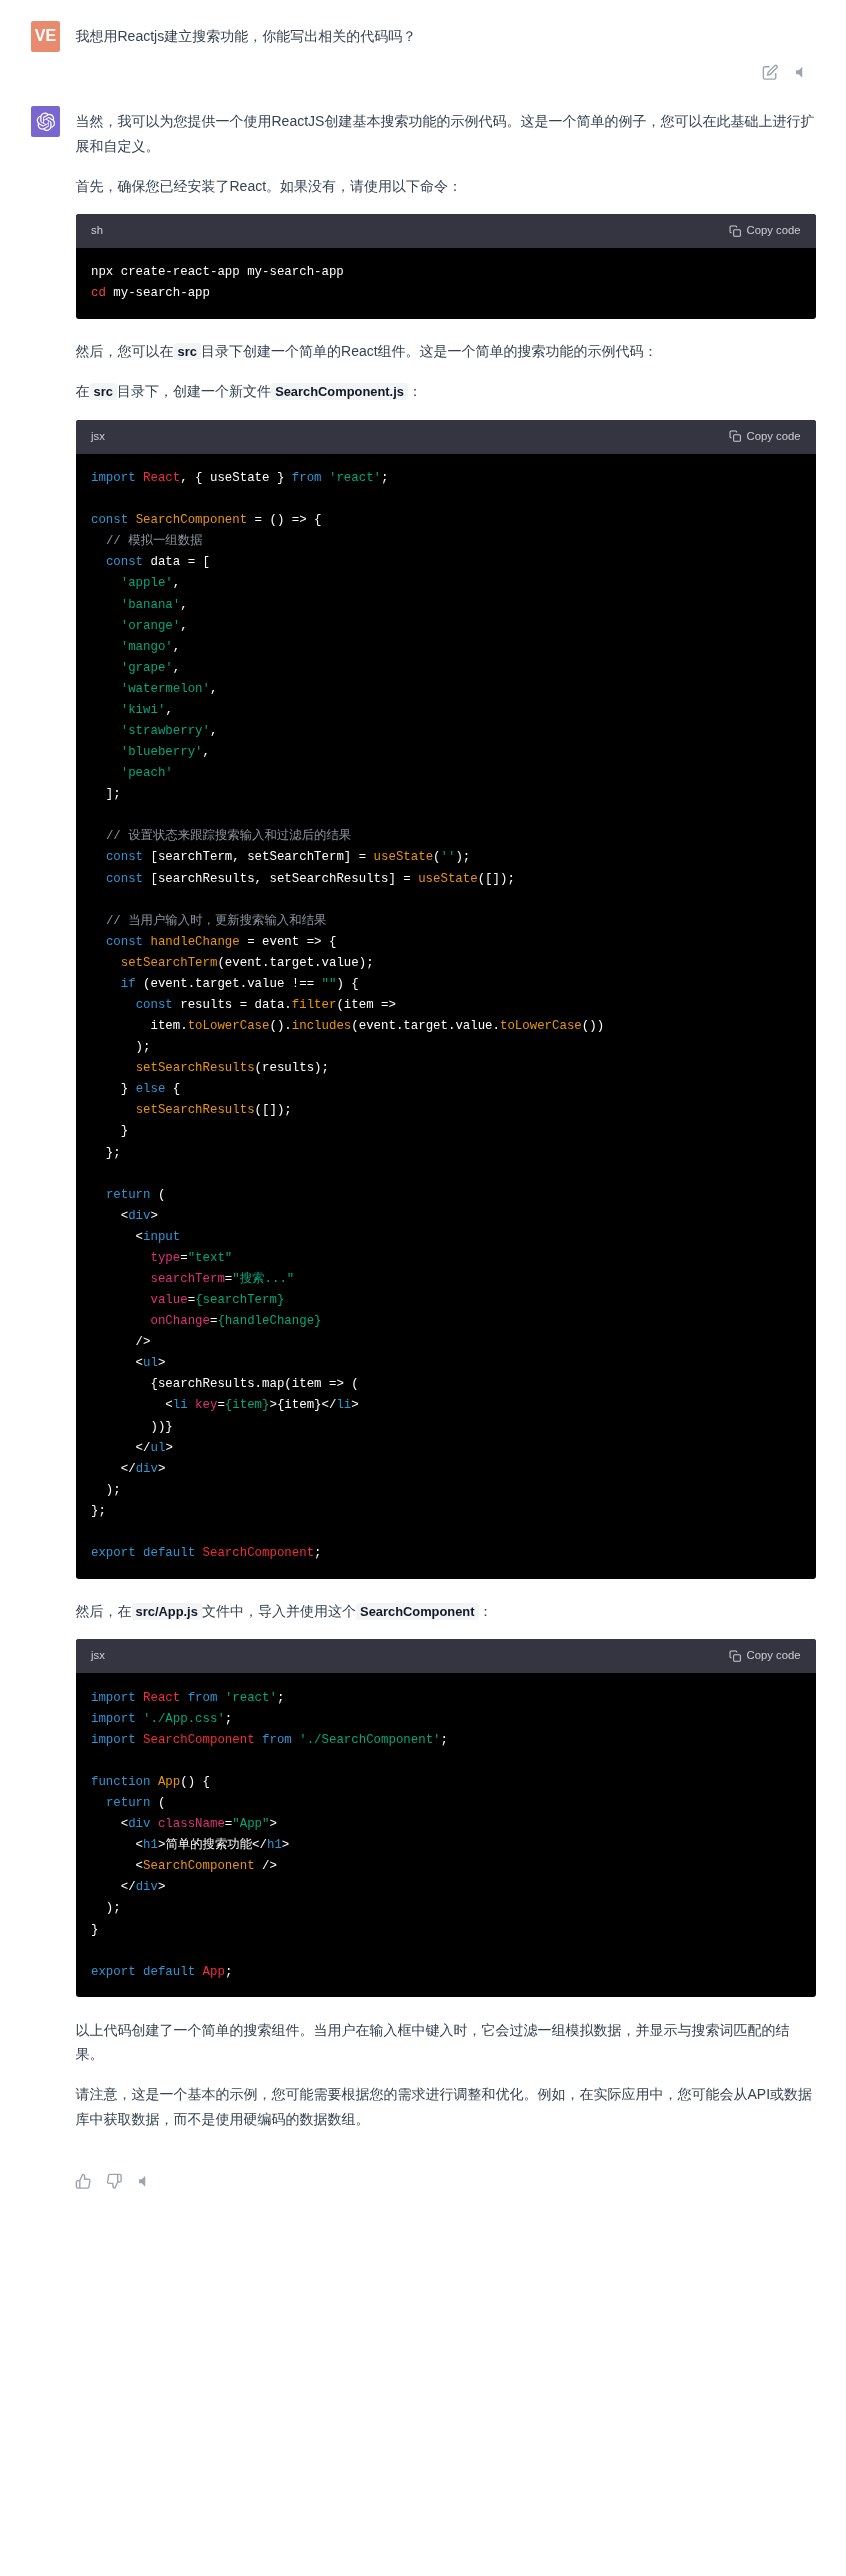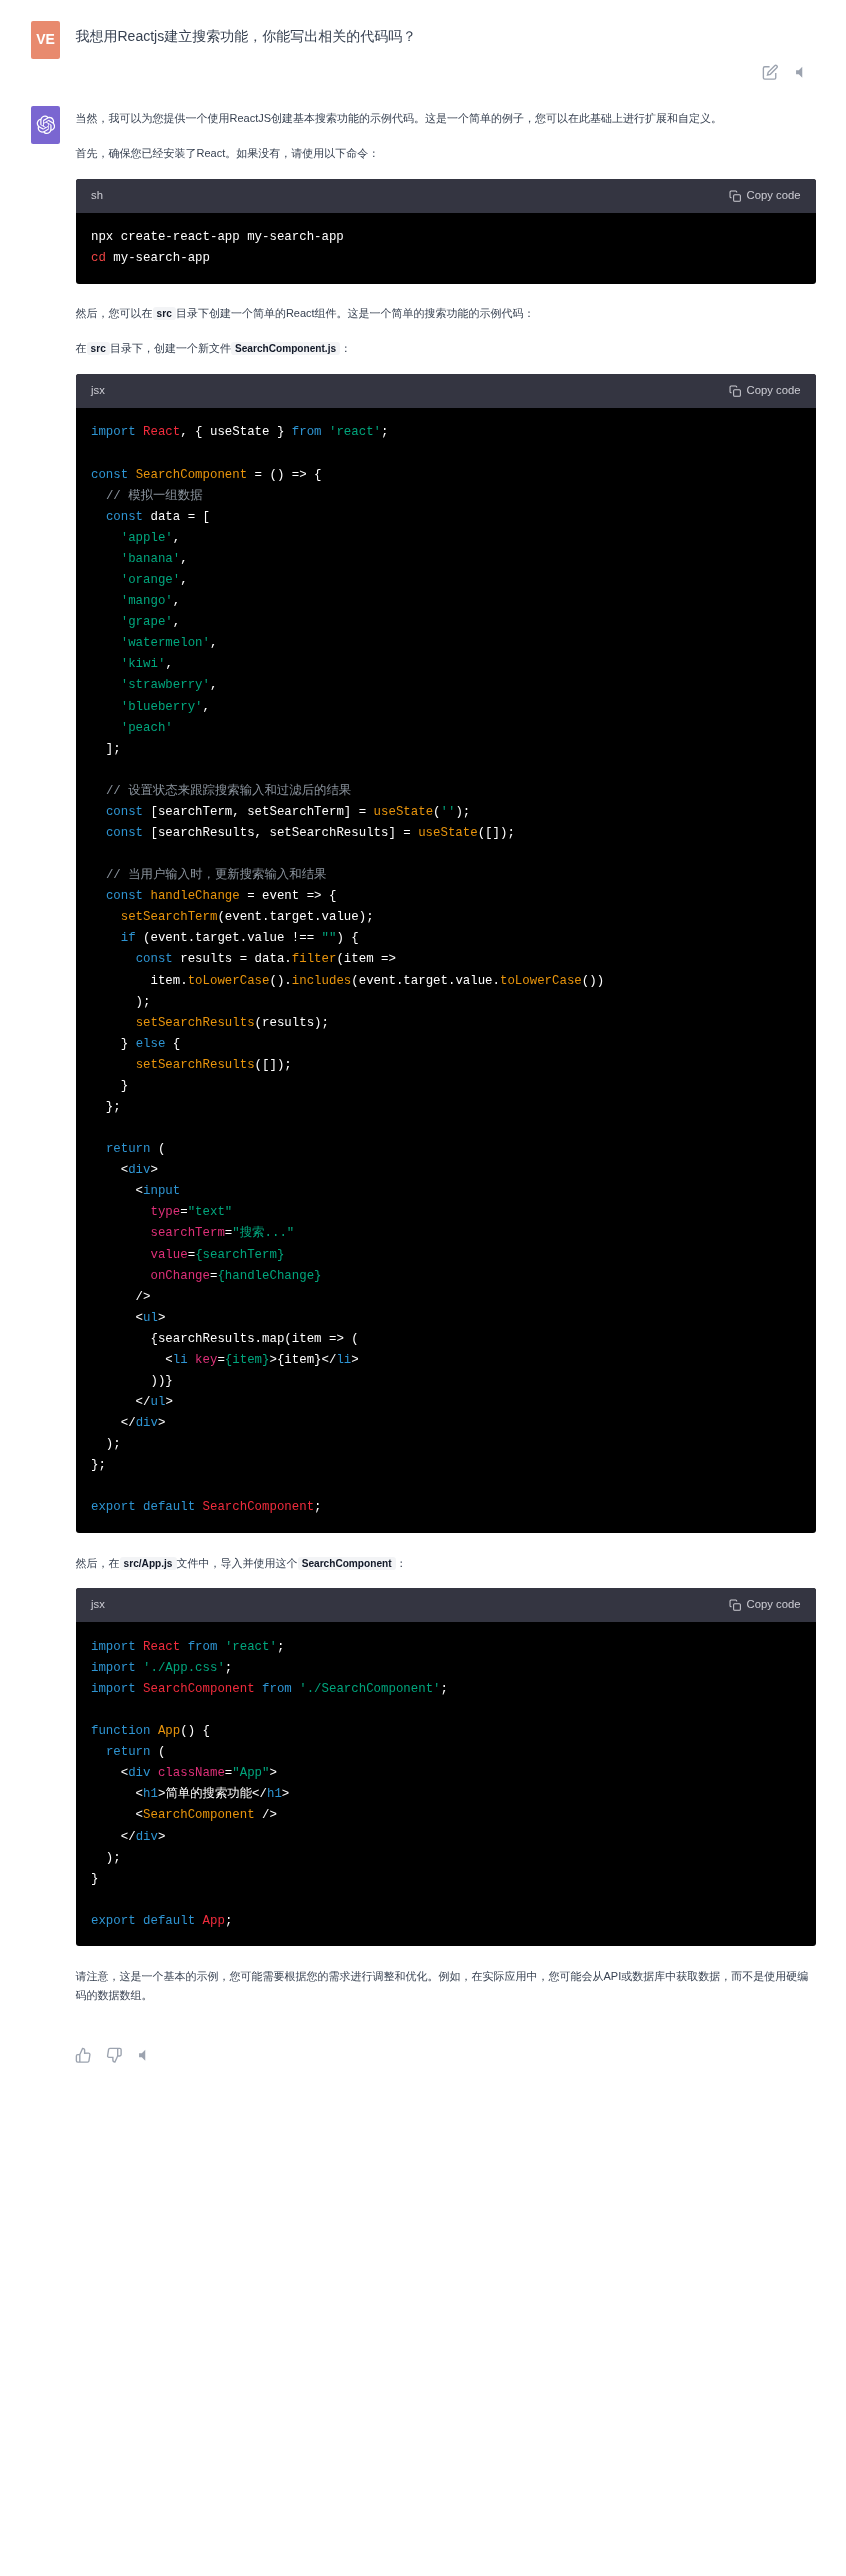--- a/index.html
+++ b/index.html
@@ -15,28 +15,28 @@
       margin: 0 auto;
       padding: 20.6px 31px 62px 31px;
     }
     .message {
       display: flex;
       gap: 15.5px;
       margin-bottom: 26px;
     }
     .avatar {
       width: 29px;
-      height: 38px;
+      height: 31px;
       border-radius: 2.1px;
       flex-shrink: 0;
       display: flex;
       align-items: center;
       justify-content: center;
       font-weight: 600;
-      font-size: 14px;
+      font-size: 16px;
       color: #fff;
     }
     .avatar-user { background: #e88a6e; }
     .avatar-ai { background: #7a66d1; }
     .avatar-ai svg { width: 19.6px; height: 19.6px; fill: #fff; }
     .msg-content {
       flex: 1;
       padding-top: 3.1px;
     }
     .user-text {
@@ -55,21 +55,21 @@
       height: 16.5px;
       color: #9ca3af;
       cursor: pointer;
       display: flex;
       align-items: center;
       justify-content: center;
     }
     .action-icon svg { width: 100%; height: 100%; }
     .ai-content p {
       margin-bottom: 15.5px;
-      font-size: 11px;
+      font-size: 14px;
       color: #374151;
     }
     .inline-code {
       background: #f3f4f6;
       padding: 1px 4.1px;
       border-radius: 3.1px;
       font-family: Liberation Sans, sans-serif;
       font-size: 0.92em;
       font-weight: 600;
       color: #111827;
@@ -266,20 +266,21 @@
     &lt;<span class="tok-tag">div</span> <span class="tok-attr">className</span>=<span class="tok-str">"App"</span>&gt;
       &lt;<span class="tok-tag">h1</span>&gt;<span>简单的搜索功能</span>&lt;/<span class="tok-tag">h1</span>&gt;
       &lt;<span class="tok-def">SearchComponent</span> /&gt;
     &lt;/<span class="tok-tag">div</span>&gt;
   );
 }
 
 <span class="tok-kw">export</span> <span class="tok-kw">default</span> <span class="tok-fn">App</span>;</div>
       </div>
 
+      <p>以上代码创建了一个简单的搜索组件。当用户在输入框中键入时，它会过滤一组模拟数据，并显示与搜索词匹配的结果。</p>
       <p>请注意，这是一个基本的示例，您可能需要根据您的需求进行调整和优化。例如，在实际应用中，您可能会从API或数据库中获取数据，而不是使用硬编码的数据数组。</p>
 
     </div>
   </div>
 
   <div class="bottom-actions">
     <div class="action-icon">
       <svg viewBox="0 0 24 24" fill="none" stroke="currentColor" stroke-width="2">
           <path d="M14 9V5a3 3 0 0 0-3-3l-4 9v11h11.28a2 2 0 0 0 2-1.7l1.38-9a2 2 0 0 0-2-2.3zM7 22H4a2 2 0 0 1-2-2v-7a2 2 0 0 1 2-2h3"></path>
         </svg>

